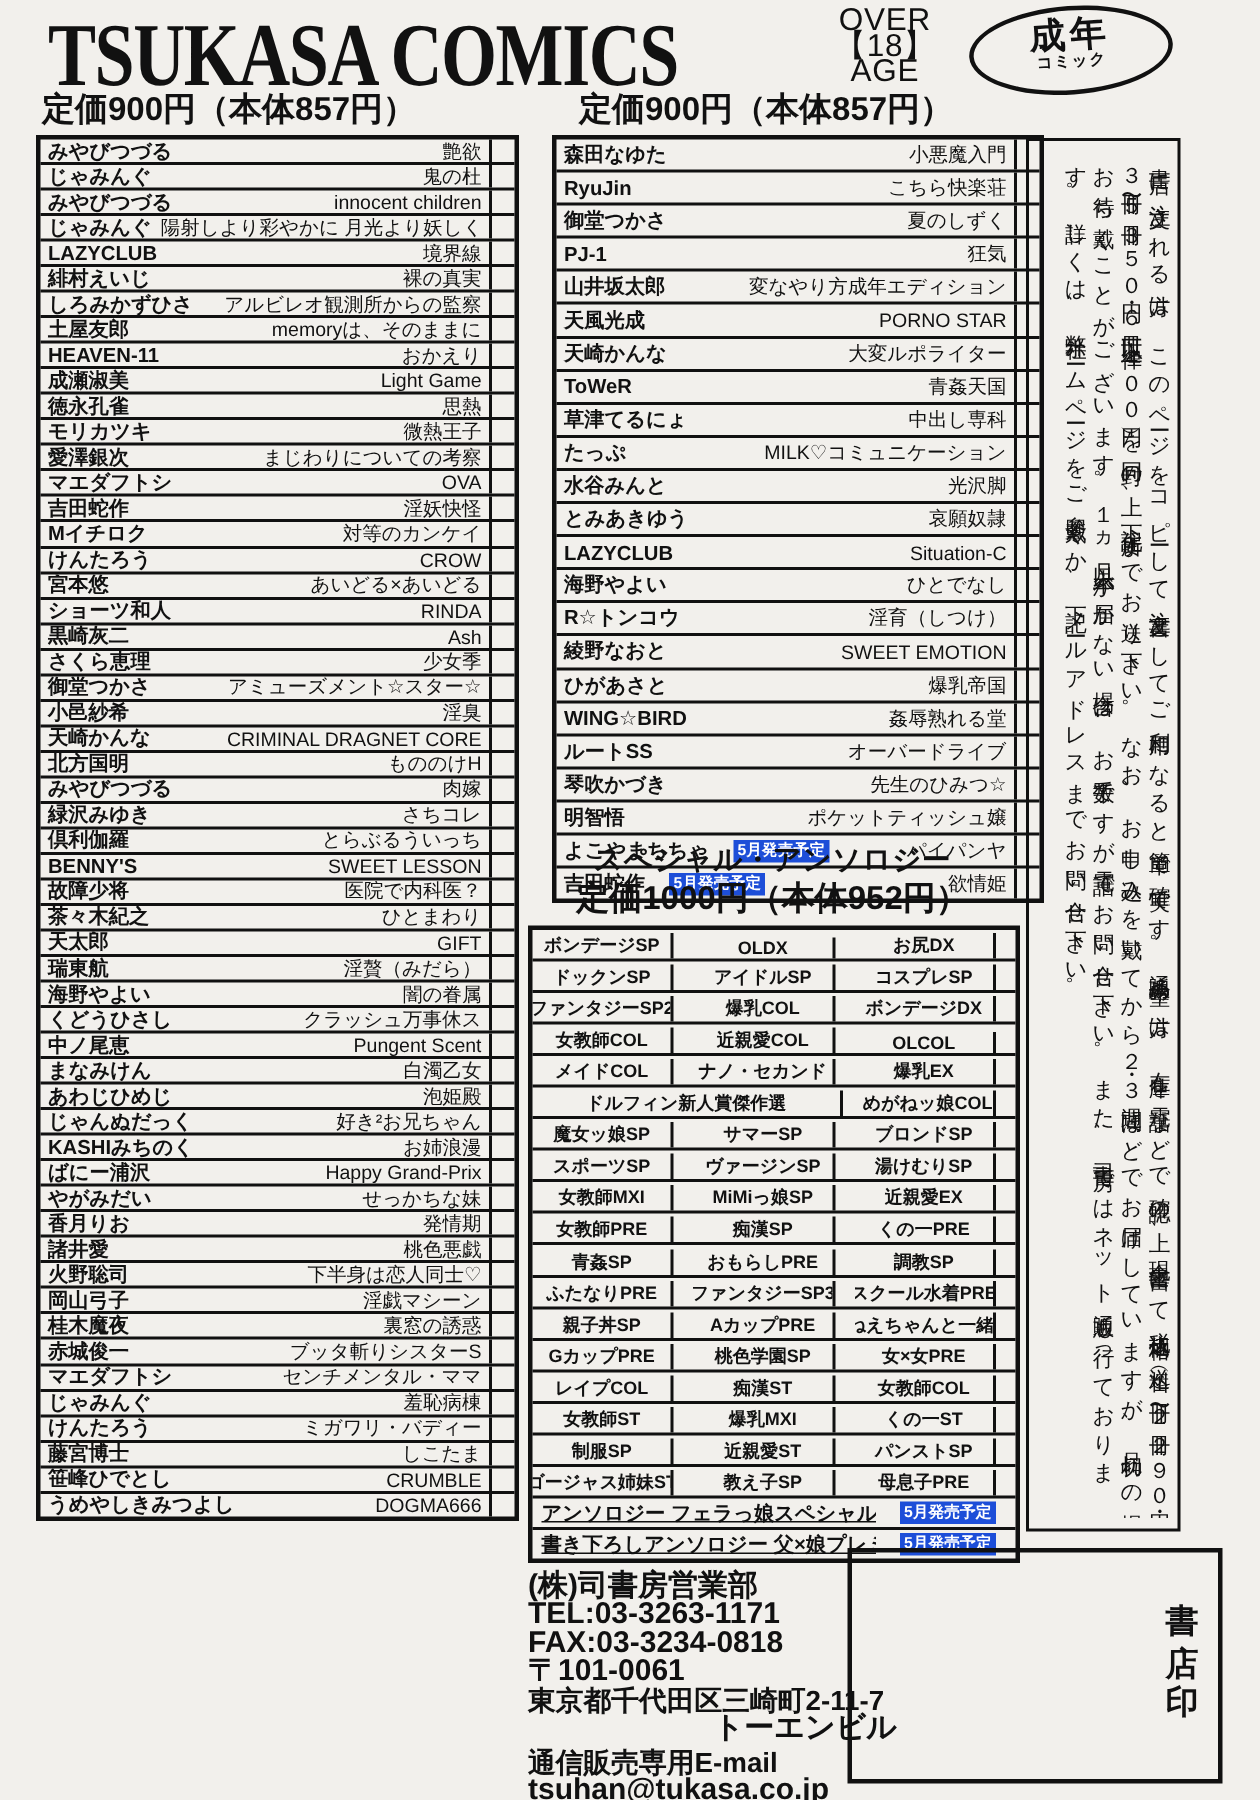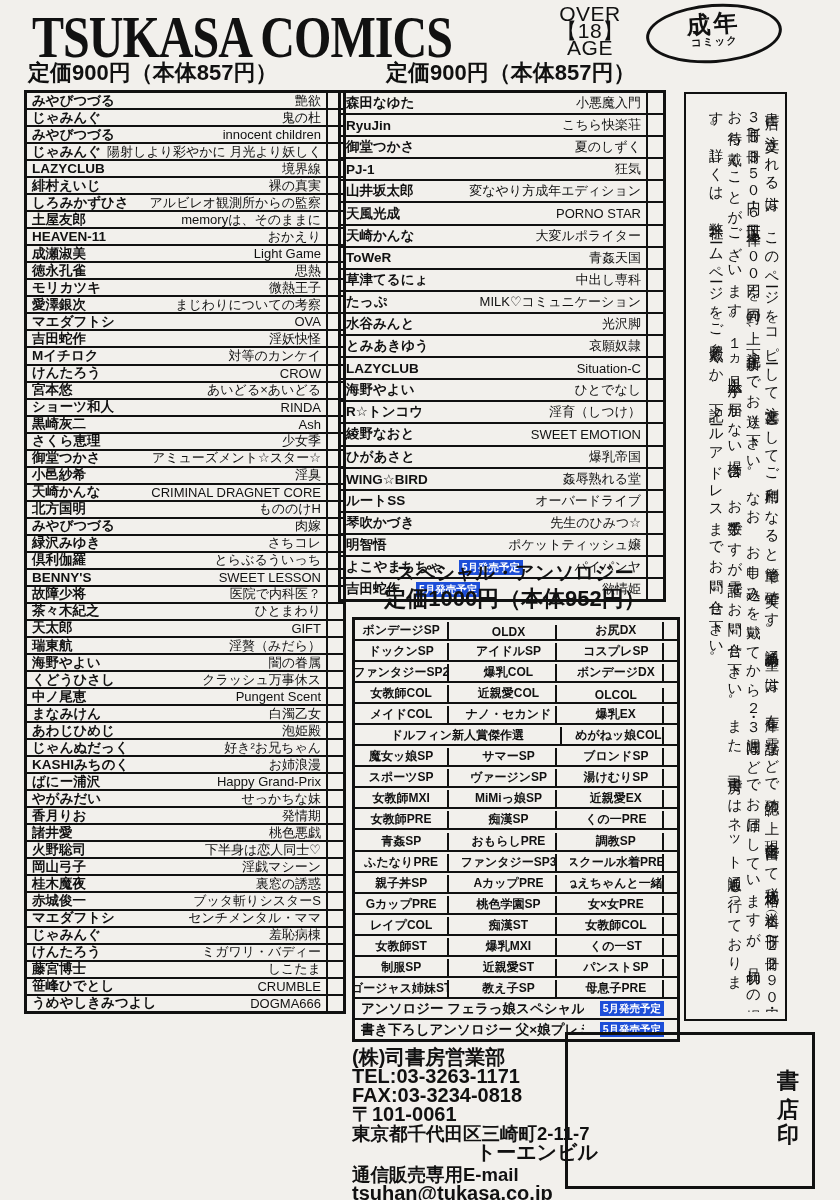--- a/index.html
+++ b/index.html
@@ -33,21 +33,21 @@
   .oval-bottom { font-size:10.5px; font-weight:bold; line-height:11px; letter-spacing:1px; }
   .price { position:absolute; top:58px; font-size:22px; font-weight:bold; white-space:nowrap; }
   .price-left  { left:28px; }
   .price-right { left:386px; }
   
   .ctable {
     position:absolute; border:3px solid #111;
     display:flex; flex-direction:column; background:transparent;
   }
   #left-table  { left:24px;  top:90px; width:322px; height:924px; }
-  #right-table { left:338px; top:90px; width:328px; height:512px;  }
+  #right-table { left:368px; top:90px; width:328px; height:512px;  }
   .row { flex:1 1 0; display:flex; border-bottom:2px solid #111; min-height:0; }
   .row:last-child { border-bottom:none; }
   .row-main {
     flex:1 1 0; display:flex; align-items:center;
     padding:0 5px; overflow:hidden; white-space:nowrap; min-width:0;
   }
   .gut { width:17px; border-left:2px solid #111; }
   .author { font-weight:bold; font-size:13.5px; flex:0 0 auto; }
   .title  { font-size:13px; margin-left:auto; padding-left:6px; overflow:hidden; }
   .badge {
@@ -68,21 +68,21 @@
   .gcell {
     flex:1 1 0; border-right:2px solid #111;
     display:flex; align-items:center; justify-content:center;
     font-weight:bold; font-size:12px; white-space:nowrap; overflow:hidden; min-width:0;
   }
   .gcell.span2 { flex:2.35 1 0; }
   .ggut { width:13px; border-right:2px solid #111; }
   .grow > .ggut:last-child { border-right:none; }
   .flabel {
     flex:1 1 0; display:flex; align-items:center; padding-left:6px;
-    font-weight:bold; font-size:13.5px; white-space:nowrap; overflow:hidden;
+    font-weight:bold; font-size:13.5px; white-space:nowrap; overflow:hidden;text-decoration:underline;
   }
   
   #contact-block { position:absolute; left:352px; top:1048px; width:260px; }
   .contact-line { font-size:20px; font-weight:bold; line-height:19px; white-space:nowrap; }
   .contact-line:nth-child(5) { font-size:18.5px; }
   .contact-line.indent { text-align:right; padding-right:14px; }
   .contact-line:nth-child(7) { font-size:18.5px; font-weight:bold; margin-top:3px; }
   
   #notice-box {
     position:absolute; left:684px; top:92px; width:103px; height:929px;

